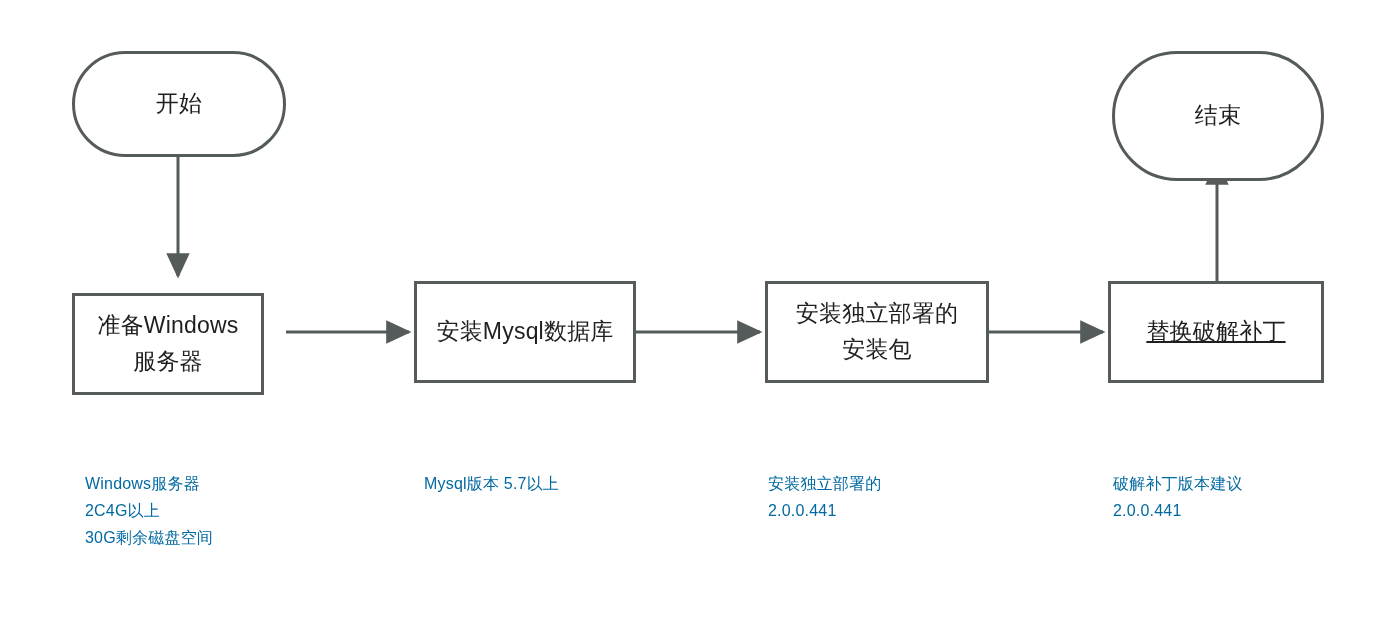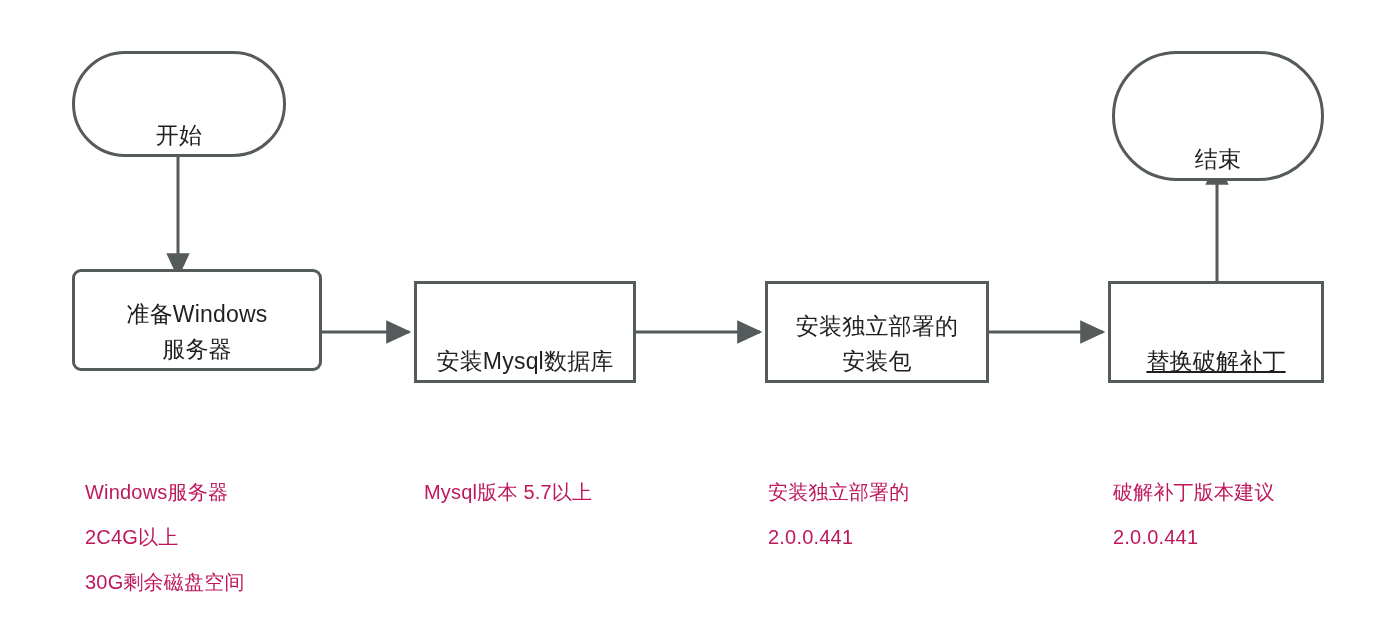--- a/index.html
+++ b/index.html
@@ -19,42 +19,42 @@
     position: absolute;
     left: 0;
     top: 0;
     width: 1386px;
     height: 642px;
   }
   .node {
     position: absolute;
     box-sizing: border-box;
     display: flex;
-    align-items: flex-end;
+    align-items: center;
     justify-content: center;
     text-align: center;
     background: #ffffff;
     border: 3px solid #555b5b;
     color: #1f1f1f;
     font-size: 23px;
     line-height: 1.55;
     letter-spacing: 0.2px;
     white-space: pre-line;
   }
   .node.terminal {
     border-radius: 999px;
   }
   .node.process {
     border-radius: 0;
   }
   .caption {
     position: absolute;
-    font-size: 20px;
-    line-height: 45px;
-    color: #be185d;
+    font-size: 16px;
+    line-height: 27px;
+    color: #0369a1;
     white-space: pre-line;
     letter-spacing: 0.2px;
   }
   svg#edges {
     position: absolute;
     left: 0;
     top: 0;
     width: 1386px;
     height: 642px;
     pointer-events: none;
@@ -80,21 +80,21 @@
     <line x1="286" y1="332" x2="409" y2="332" marker-end="url(#arrowhead)"></line>
     <line x1="636" y1="332" x2="760" y2="332" marker-end="url(#arrowhead)"></line>
     <line x1="981" y1="332" x2="1103" y2="332" marker-end="url(#arrowhead)"></line>
     <line x1="1217" y1="281" x2="1217" y2="162" marker-end="url(#arrowhead)"></line>
   </svg>
 
   <div class="node terminal" style="left:72px; top:51px; width:214px; height:106px;">
     <span>开始</span>
   </div>
 
-  <div class="node process" style="left:72px; top:269px; width:250px; height:102px;border-radius:9px;">
+  <div class="node process" style="left:72px; top:293px; width:192px; height:102px;">
     <span>准备Windows
 服务器</span>
   </div>
 
   <div class="node process" style="left:414px; top:281px; width:222px; height:102px;">
     <span>安装Mysql数据库</span>
   </div>
 
   <div class="node process" style="left:765px; top:281px; width:224px; height:102px;">
     <span>安装独立部署的

